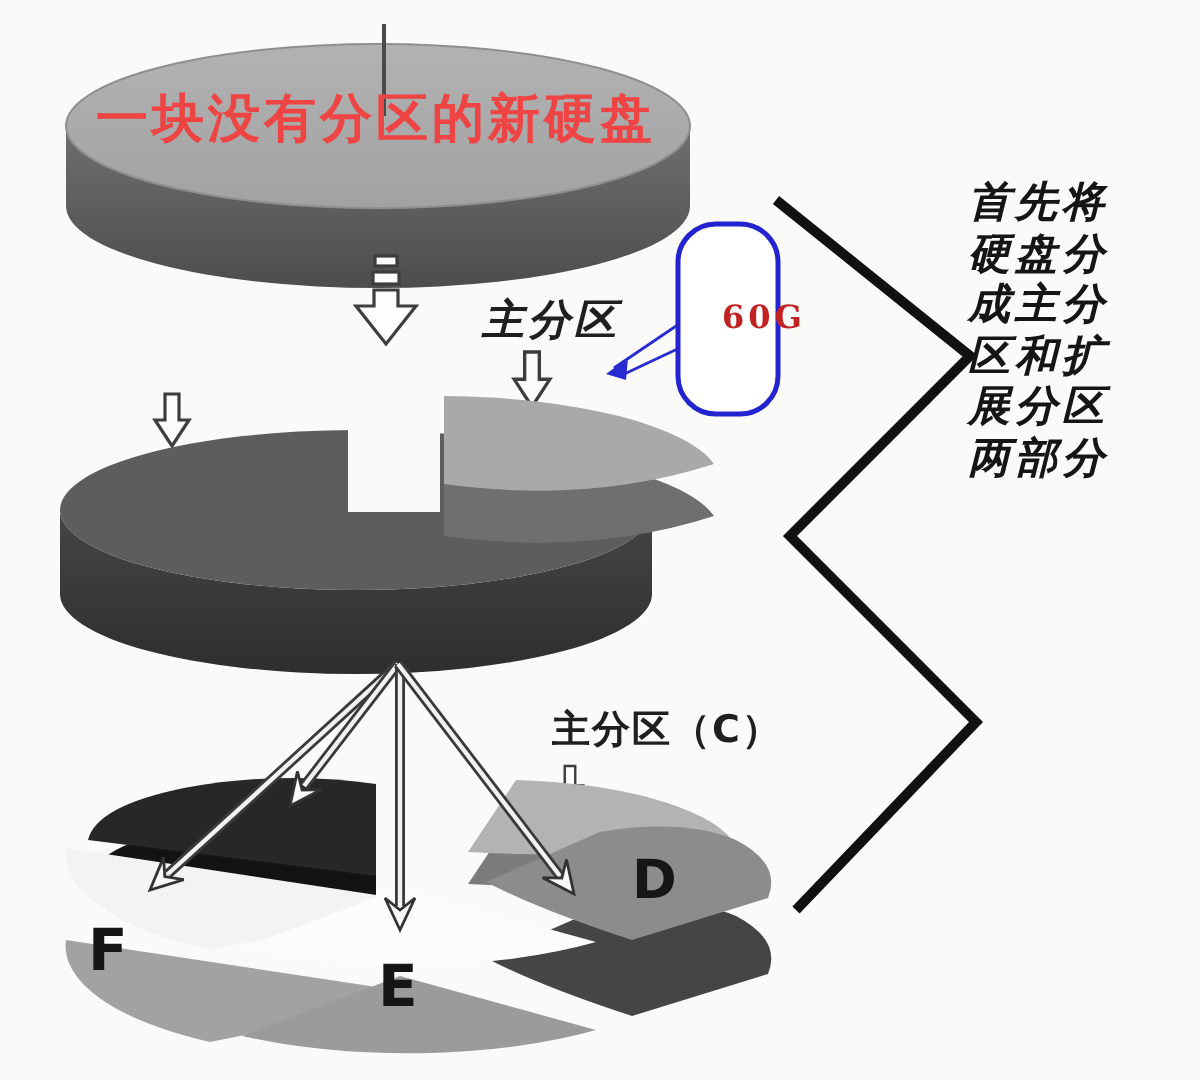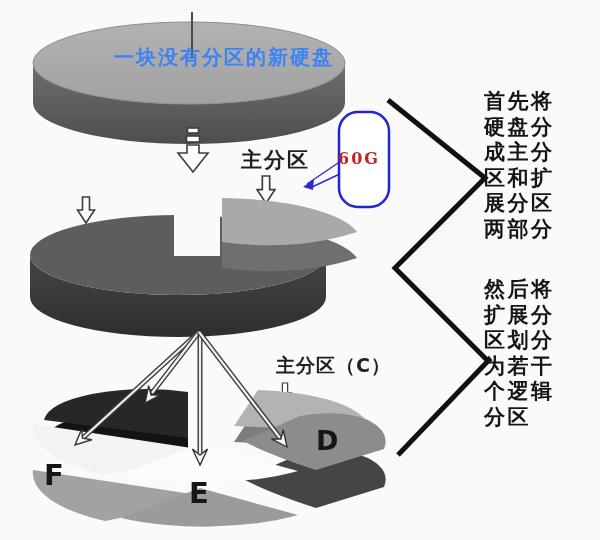--- a/index.html
+++ b/index.html
@@ -5,37 +5,37 @@
   html,body{margin:0;padding:0;}
   #stage{
     position:relative;width:600px;height:540px;overflow:hidden;
     background:#fafaf8;font-family:"DejaVu Sans",sans-serif;
   }
   #diagram-svg{position:absolute;left:0;top:0;}
   .lbl{
     position:absolute;font-weight:bold;color:#1f1f1f;line-height:1.1;
     white-space:nowrap;font-family:"DejaVu Sans",sans-serif;
   }
-  .disk-title{left:48px;top:46px;width:286px;text-align:right;font-size:20px;letter-spacing:2px;color:#3b82f6;}
+  .disk-title{left:48px;top:46px;width:286px;text-align:left;font-size:26px;letter-spacing:2px;color:#ef4444;}
   .ext-label{left:38px;top:169px;font-size:21px;letter-spacing:3px;}
-  .pri-label{left:241px;top:149px;font-size:21px;letter-spacing:2px;}
+  .pri-label{left:241px;top:149px;font-size:21px;letter-spacing:2px;font-style:italic;}
   .cap-badge{
-    left:334px;top:150px;width:50px;text-align:center;font-size:16px;letter-spacing:2px;
+    left:357px;top:150px;width:50px;text-align:center;font-size:16px;letter-spacing:2px;
     color:#c32222;font-family:"DejaVu Serif",serif;font-weight:bold;
   }
   .pri-c-label{left:248px;top:355px;font-size:19px;letter-spacing:1px;margin-left:28px;}
   .slice-letter{font-size:29px;color:#161616;}
   .f-pos{left:44px;top:460px;}
   .e-pos{left:189px;top:478px;}
   .d-pos{left:316px;top:426px;font-size:27px;}
   .anno{
     position:absolute;left:484px;width:86px;font-weight:bold;color:#151515;
     font-size:21px;line-height:25.5px;letter-spacing:2.5px;white-space:pre-line;
   }
-  .anno-1{top:89px;}
+  .anno-1{top:89px;font-style:italic;}
   .anno-2{top:277px;}
 </style>
 </head>
 <body>
 
 <div id="stage">
 
   <svg id="diagram-svg" width="600" height="540" viewBox="0 0 600 540">
     <defs>
       <linearGradient id="gTopSide" x1="0" y1="0" x2="0" y2="1">
@@ -141,19 +141,13 @@
   <div class="lbl pri-c-label">主分区（C）</div>
   <div class="lbl slice-letter f-pos">F</div>
   <div class="lbl slice-letter e-pos">E</div>
   <div class="lbl slice-letter d-pos">D</div>
   <div class="anno anno-1">首先将
 硬盘分
 成主分
 区和扩
 展分区
 两部分</div>
-  <div class="anno anno-2">然后将
-扩展分
-区划分
-为若干
-个逻辑
-分区</div>
 </div>
 
 </body></html>

